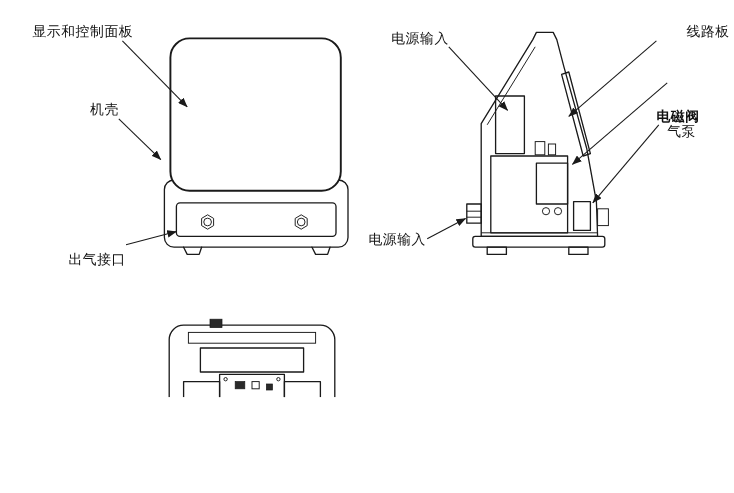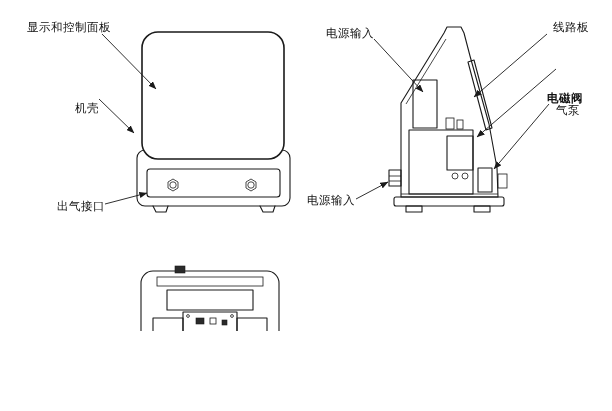--- a/index.html
+++ b/index.html
@@ -143,27 +143,27 @@
       <line class="leader" marker-end="url(#arrow)" x1="374" y1="39" x2="423" y2="92"></line>
       <line class="leader" marker-end="url(#arrow)" x1="547" y1="34" x2="474" y2="97"></line>
       <line class="leader" marker-end="url(#arrow)" x1="556" y1="69" x2="477" y2="137"></line>
       <line class="leader" marker-end="url(#arrow)" x1="549" y1="104" x2="494" y2="169"></line>
       <line class="leader" marker-end="url(#arrow)" x1="356" y1="199" x2="388" y2="182"></line>
     </g>
   </svg>
 
   <div class="part-label" style="left:27px;top:21px;">显示和控制面板</div>
 
-  <div class="part-label" style="left:75px;top:86px;margin-top:16px;">机壳</div>
+  <div class="part-label" style="left:75px;top:86px;">机壳</div>
 
-  <div class="part-label" style="left:57px;top:200px;">出气接口</div>
+  <div class="part-label" style="left:57px;top:211px;">出气接口</div>
 
   <div class="part-label" style="left:326px;top:27px;">电源输入</div>
 
-  <div class="part-label" style="left:553px;top:21px;">线路板</div>
+  <div class="part-label" style="left:572px;top:21px;">线路板</div>
 
   <div class="part-label" style="left:556px;top:57px;margin-top:47px;">气泵</div>
 
   <div class="part-label" style="left:547px;top:92px;font-weight:bold;">电磁阀</div>
 
   <div class="part-label" style="left:307px;top:194px;">电源输入</div>
 
 </div>
 
 </body></html>

